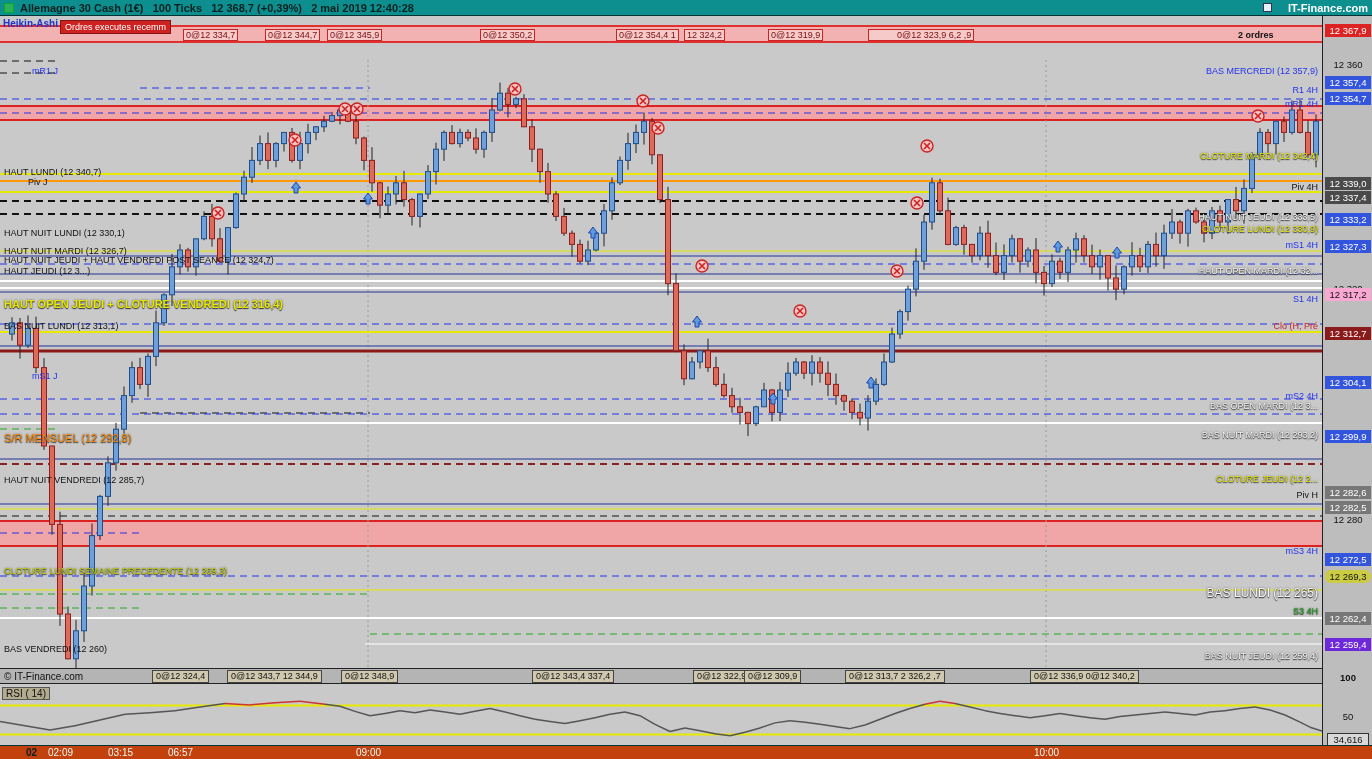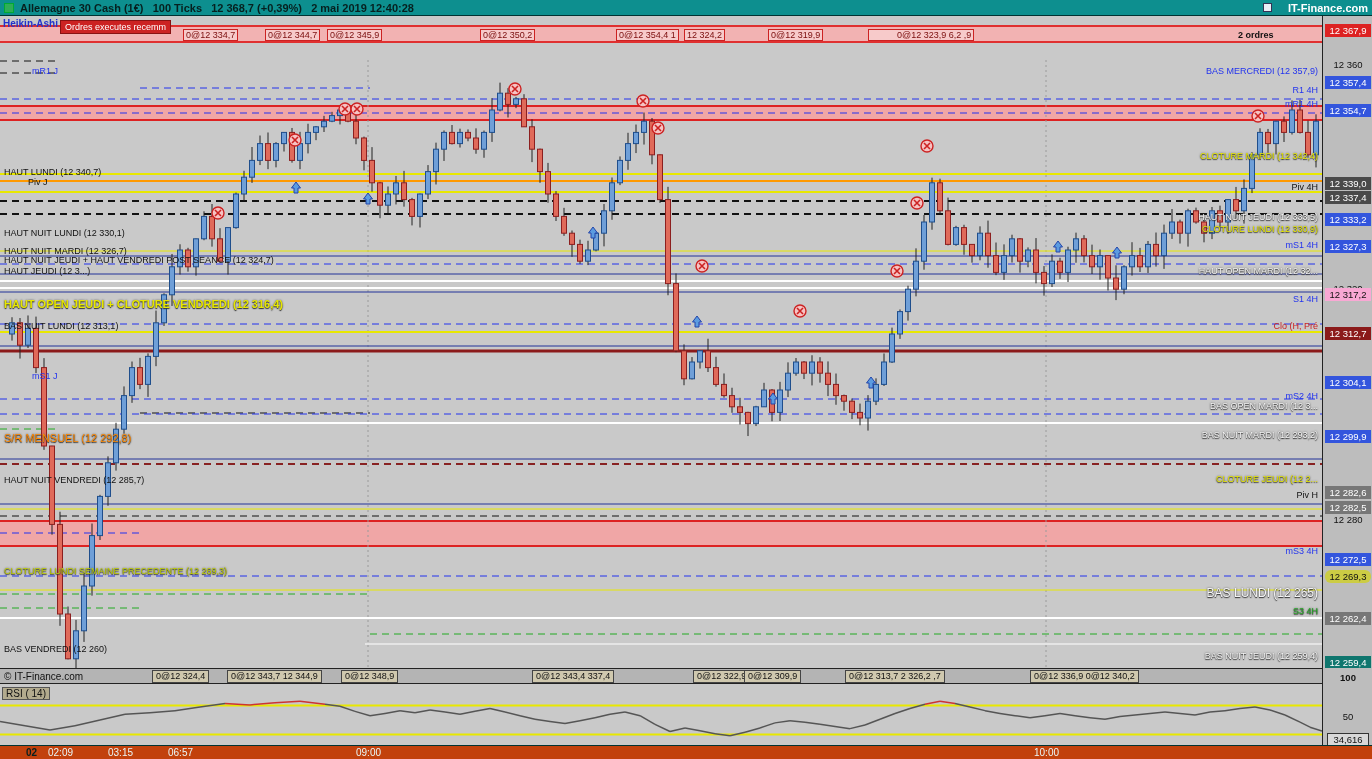--- a/index.html
+++ b/index.html
@@ -523,37 +523,37 @@
     <div class="clbl" style="color: rgb(34, 51, 238); top: 530px; right: 4px;">mS3 4H</div>
     <div class="clbl sh" style="color: rgb(245, 245, 245); top: 572px; font-size: 12px; right: 4px;">BAS LUNDI (12 265)</div>
     <div class="clbl sh" style="color: rgb(34, 170, 34); top: 590px; right: 4px;">S3 4H</div>
     <div class="clbl sh" style="color: rgb(242, 242, 242); top: 635px; right: 4px;">BAS NUIT JEUDI (12 259,4)</div>
   </div>
 
 <div id="price-axis">
     <div class="pbox" style="top: 8px; background: rgb(221, 34, 34); color: rgb(255, 255, 255);">12 367,9</div>
     <div class="pbox" style="top: 42px; color: rgb(17, 17, 17);">12 360</div>
     <div class="pbox" style="top: 60px; background: rgb(51, 85, 221); color: rgb(255, 255, 255);">12 357,4</div>
-    <div class="pbox" style="top: 88px; background: rgb(51, 85, 221); color: rgb(255, 255, 255);">12 354,7</div>
+    <div class="pbox" style="top: 76px; background: rgb(51, 85, 221); color: rgb(255, 255, 255);">12 354,7</div>
     <div class="pbox" style="top: 161px; background: rgb(74, 74, 74); color: rgb(255, 255, 255);">12 339,0</div>
     <div class="pbox" style="top: 175px; background: rgb(74, 74, 74); color: rgb(255, 255, 255);">12 337,4</div>
     <div class="pbox" style="top: 197px; background: rgb(51, 85, 221); color: rgb(255, 255, 255);">12 333,2</div>
     <div class="pbox" style="top: 224px; background: rgb(51, 85, 221); color: rgb(255, 255, 255);">12 327,3</div>
     <div class="pbox" style="top: 266px; color: rgb(17, 17, 17);">12 320</div>
     <div class="pbox" style="top: 272px; background: #f9a8d4; color: rgb(17, 17, 17);">12 317,2</div>
     <div class="pbox" style="top: 311px; background: rgb(139, 26, 26); color: rgb(255, 255, 255);">12 312,7</div>
     <div class="pbox" style="top: 360px; background: rgb(51, 85, 221); color: rgb(255, 255, 255);">12 304,1</div>
     <div class="pbox" style="top: 385px; background: rgb(51, 85, 221); color: rgb(255, 255, 255); margin-top: 29px;">12 299,9</div>
     <div class="pbox" style="top: 470px; background: rgb(119, 119, 119); color: rgb(255, 255, 255);">12 282,6</div>
     <div class="pbox" style="top: 485px; background: rgb(119, 119, 119); color: rgb(255, 255, 255);">12 282,5</div>
     <div class="pbox" style="top: 497px; color: rgb(17, 17, 17);">12 280</div>
     <div class="pbox" style="top: 537px; background: rgb(51, 85, 221); color: rgb(255, 255, 255);">12 272,5</div>
     <div class="pbox" style="top: 554px; background: rgb(204, 204, 68); color: rgb(17, 17, 17); border-radius: 6px;">12 269,3</div>
     <div class="pbox" style="top: 596px; background: rgb(119, 119, 119); color: rgb(255, 255, 255);">12 262,4</div>
-    <div class="pbox" style="top: 640px; background: #0f766e; color: rgb(255, 255, 255);">12 259,4</div>
+    <div class="pbox" style="top: 622px; background: #6d28d9; color: rgb(255, 255, 255);">12 259,4</div>
   </div>
 
 <div id="bottom-strip">
   <span id="copyright">© IT-Finance.com</span>
 <span class="bordlbl" style="left: 152px;">0@12 324,4</span>
     <span class="bordlbl" style="left: 227px;">0@12 343,7 12 344,9</span>
     <span class="bordlbl" style="left: 341px;">0@12 348,9</span>
     <span class="bordlbl" style="left: 532px;">0@12 343,4 337,4</span>
     <span class="bordlbl" style="left: 668px; margin-left: 25px;">0@12 322,9</span>
     <span class="bordlbl" style="left: 744px;">0@12 309,9</span>

